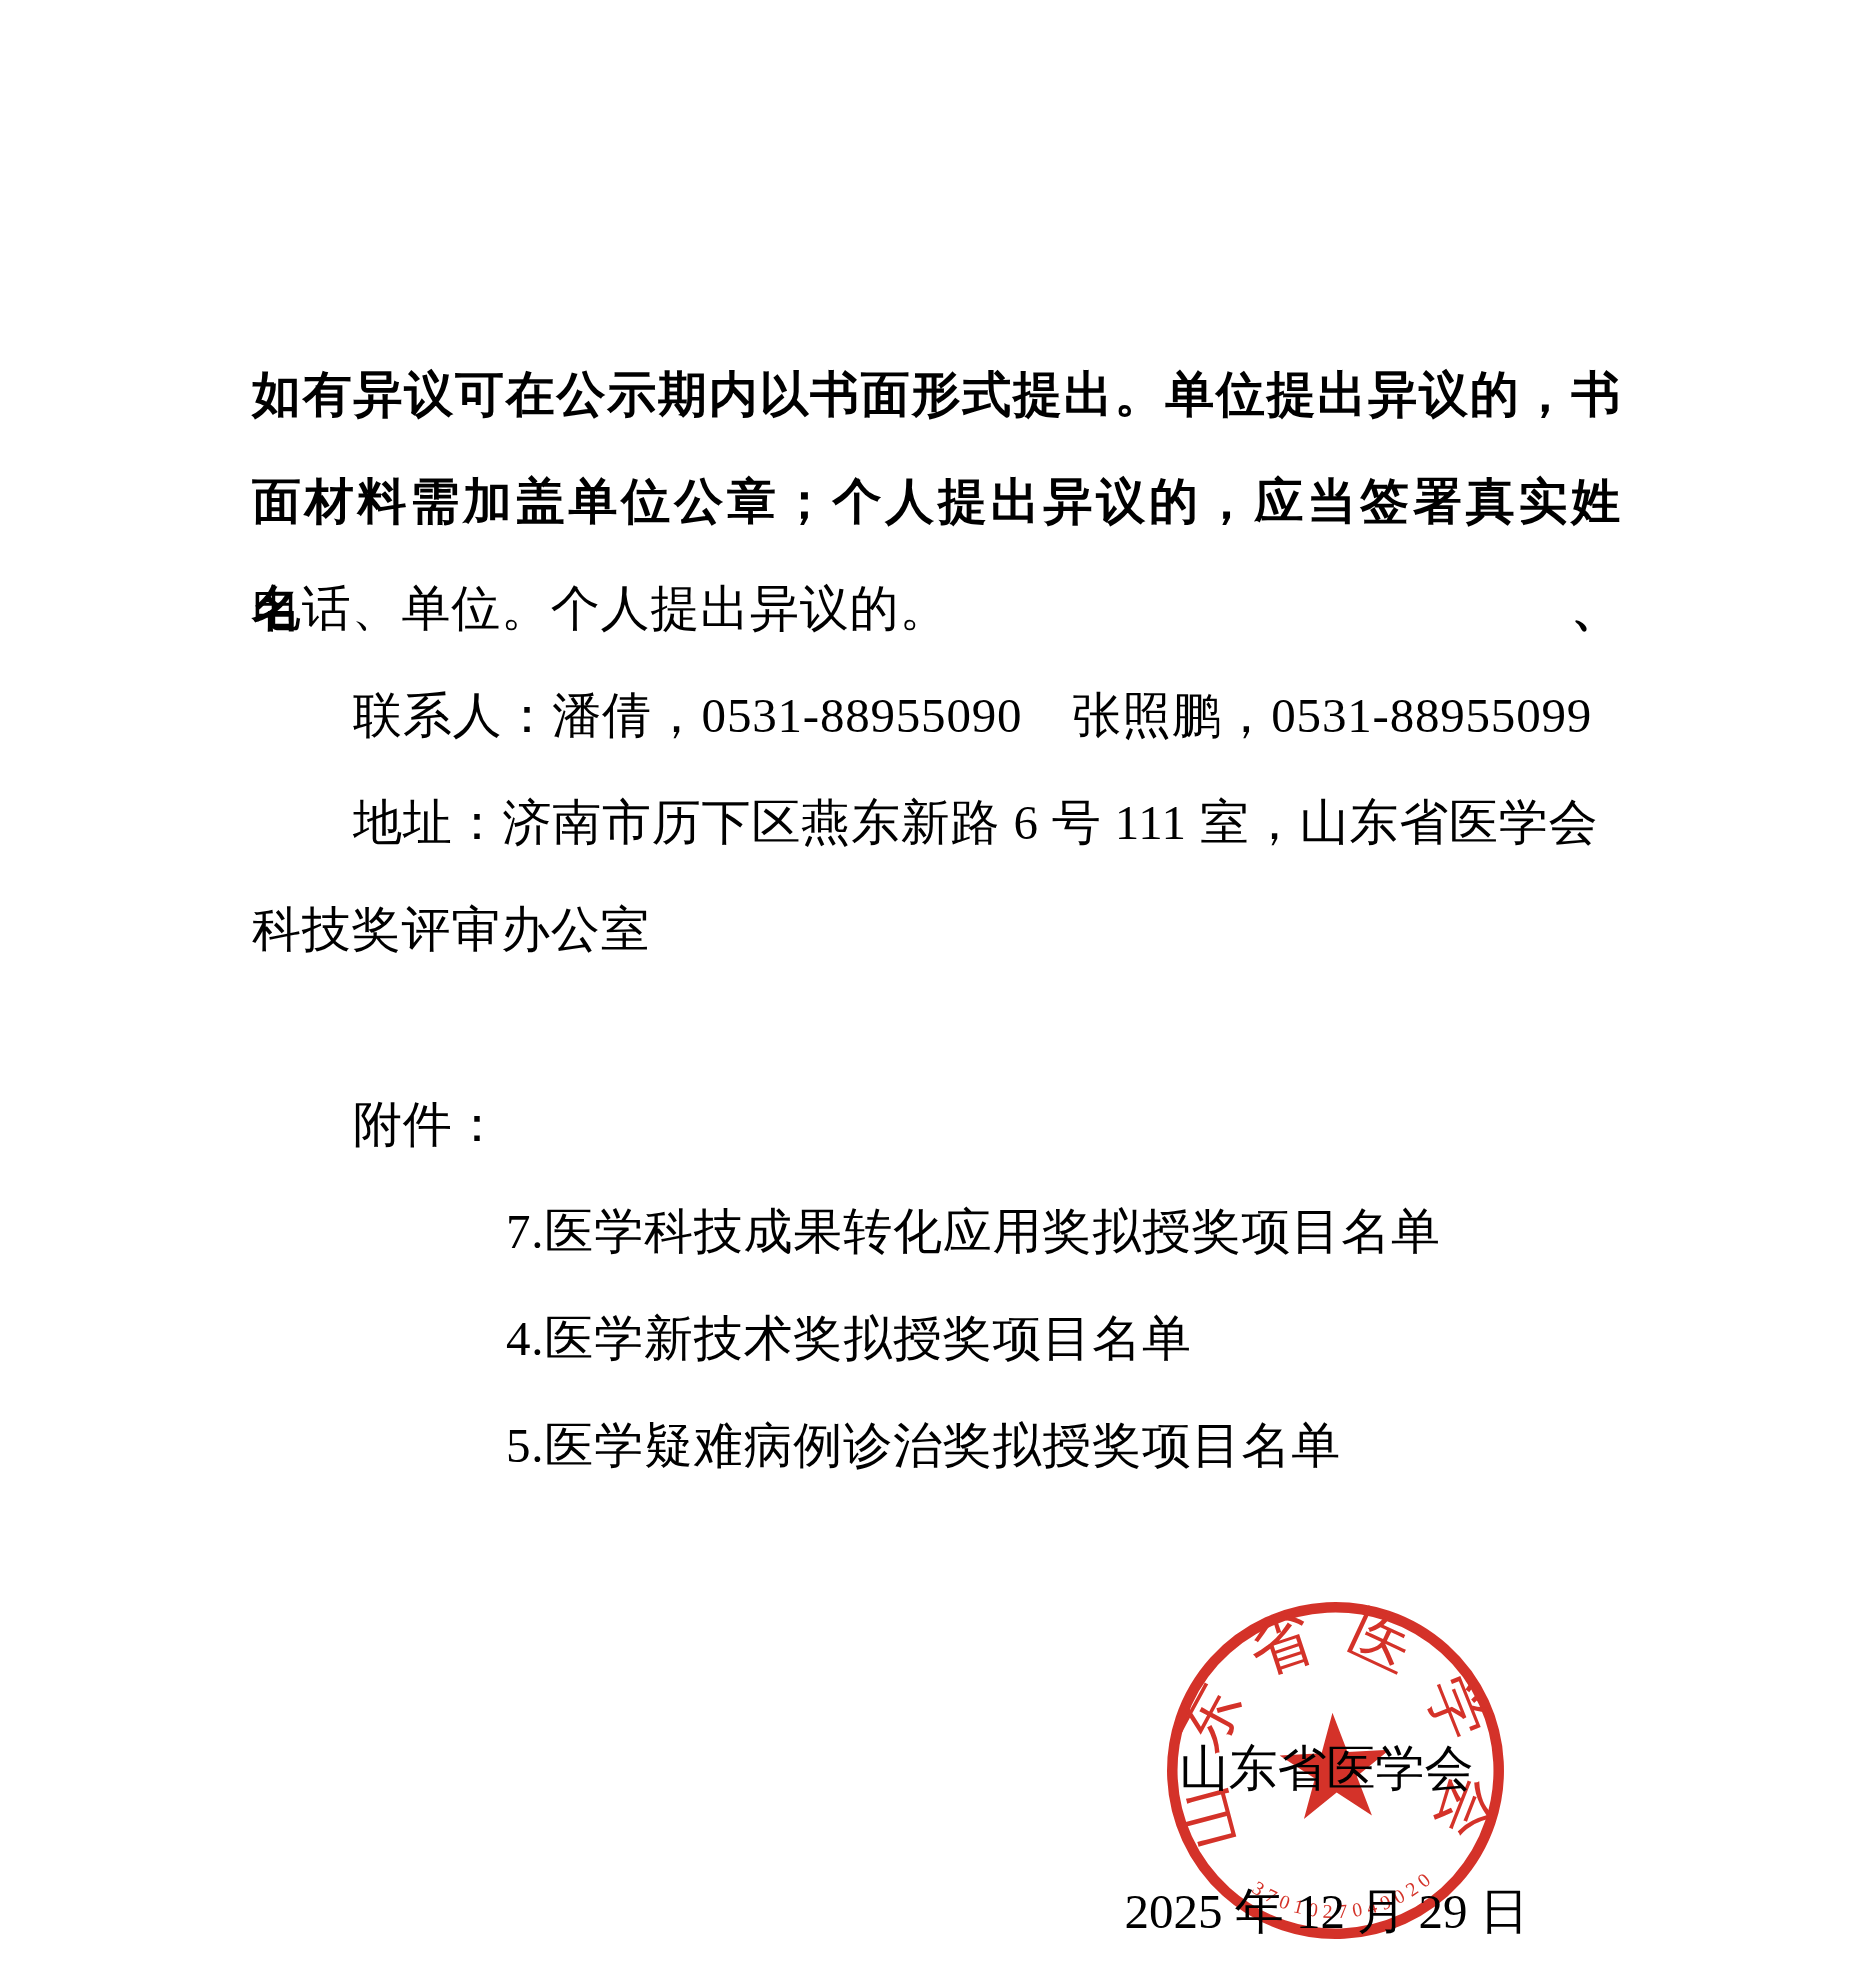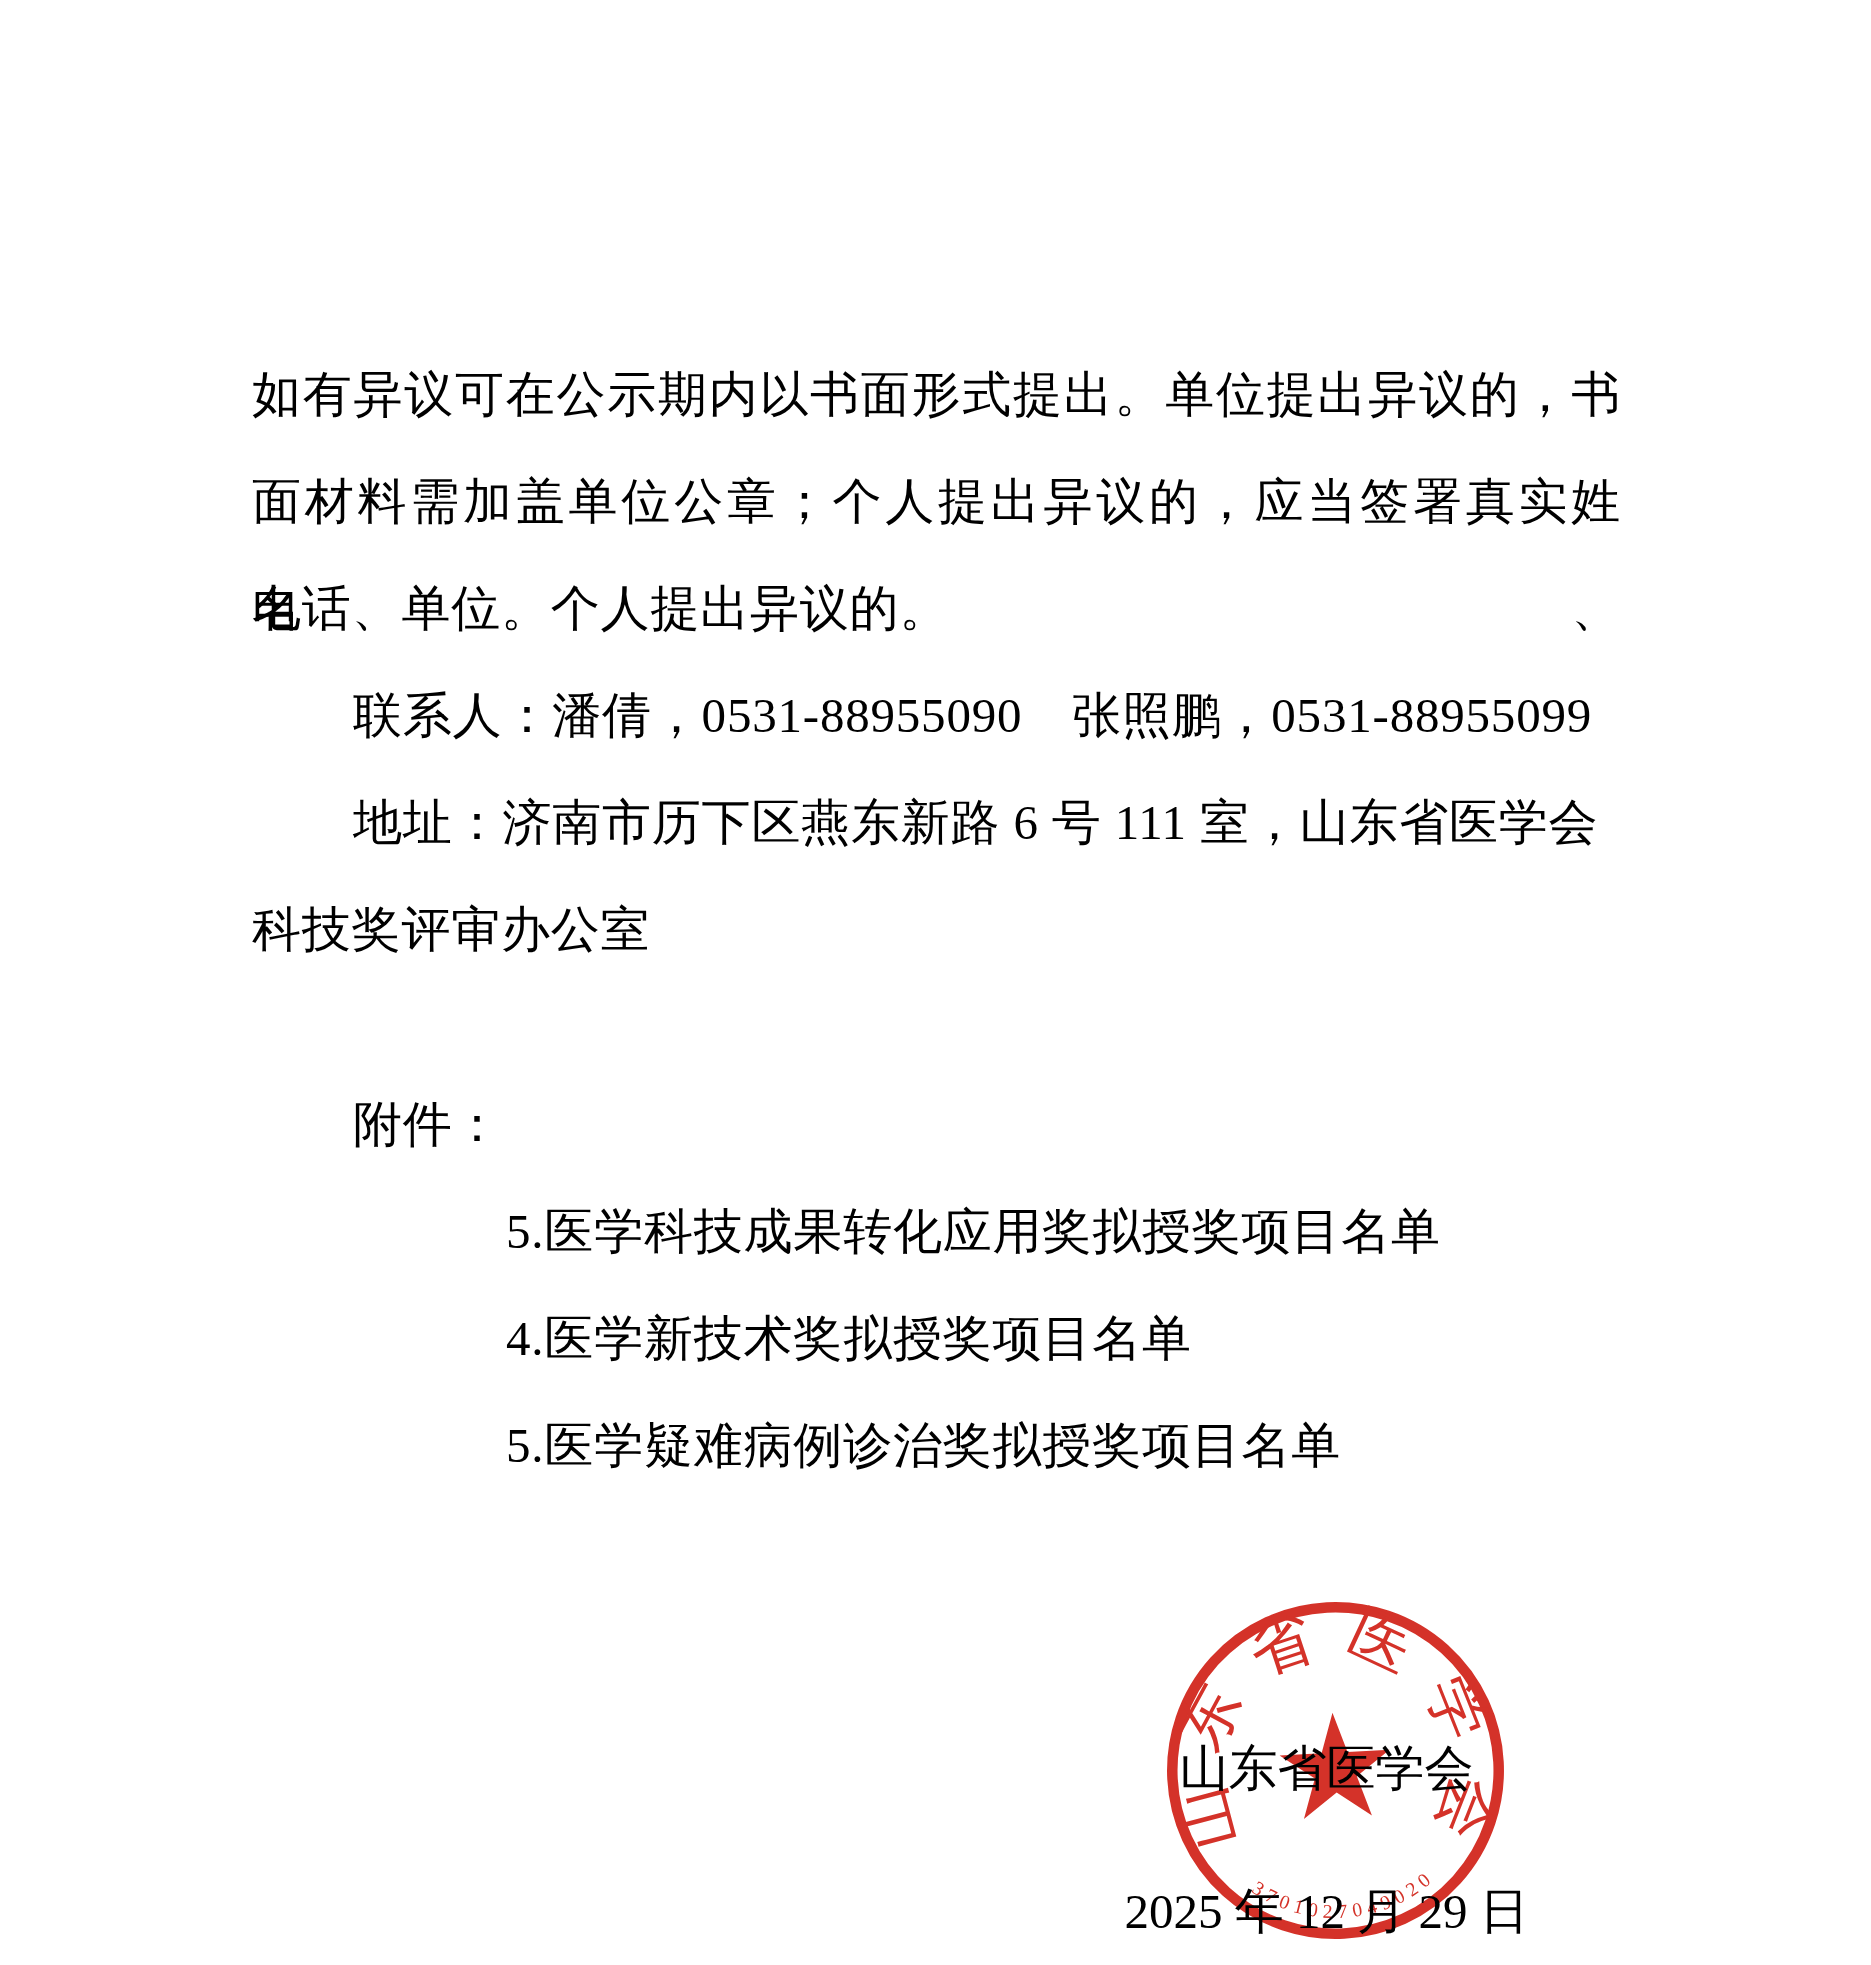--- a/index.html
+++ b/index.html
@@ -10,21 +10,21 @@
     font-family:"Liberation Serif","DejaVu Serif",serif;
     color:#000;
     overflow:hidden;
   }
   
   .textblock{position:absolute;left:252px;width:1369px;}
   .line{
     height:107px;line-height:107px;font-size:49px;
     white-space:pre;letter-spacing:0.8px;
   }
-  .just{text-align:justify;text-align-last:justify;white-space:normal;}
+  .just{text-align:justify;text-align-last:justify;white-space:normal;font-weight:bold;}
   .indent{padding-left:101px;}
   
   .attach-row{display:flex;}
   .attach-items .line{padding-left:254px;}
   
   .sig{
     position:absolute;left:904px;width:845px;
     text-align:center;font-size:49px;line-height:107px;height:107px;
     z-index:3;white-space:pre;
   }
@@ -47,21 +47,21 @@
     <div class="line indent">联系人：潘倩，0531-88955090　张照鹏，0531-88955099</div>
     <div class="line indent">地址：济南市历下区燕东新路 6 号 111 室，山东省医学会</div>
     <div class="line">科技奖评审办公室</div>
   </div>
 
   <div class="textblock" style="top:1071px;">
     <div class="line attach-row">
       <span class="indent" style="display:inline-block;">附件：</span>
     </div>
     <div class="attach-items">
-      <div class="line">5.医学科技成果转化应用奖拟授奖项目名单</div>
+      <div class="line">7.医学科技成果转化应用奖拟授奖项目名单</div>
       <div class="line">4.医学新技术奖拟授奖项目名单</div>
       <div class="line">5.医学疑难病例诊治奖拟授奖项目名单</div>
     </div>
   </div>
 
   <svg class="seal" viewBox="0 0 1000 1000">
     <defs>
       <path id="arcTop" d="M 247.2 712.2 A 330 330 0 1 1 752.8 712.2" fill="none"></path>
       <path id="arcBottom" d="M 164.4 752.8 A 420 420 0 0 0 835.6 752.8" fill="none"></path>
     </defs>

